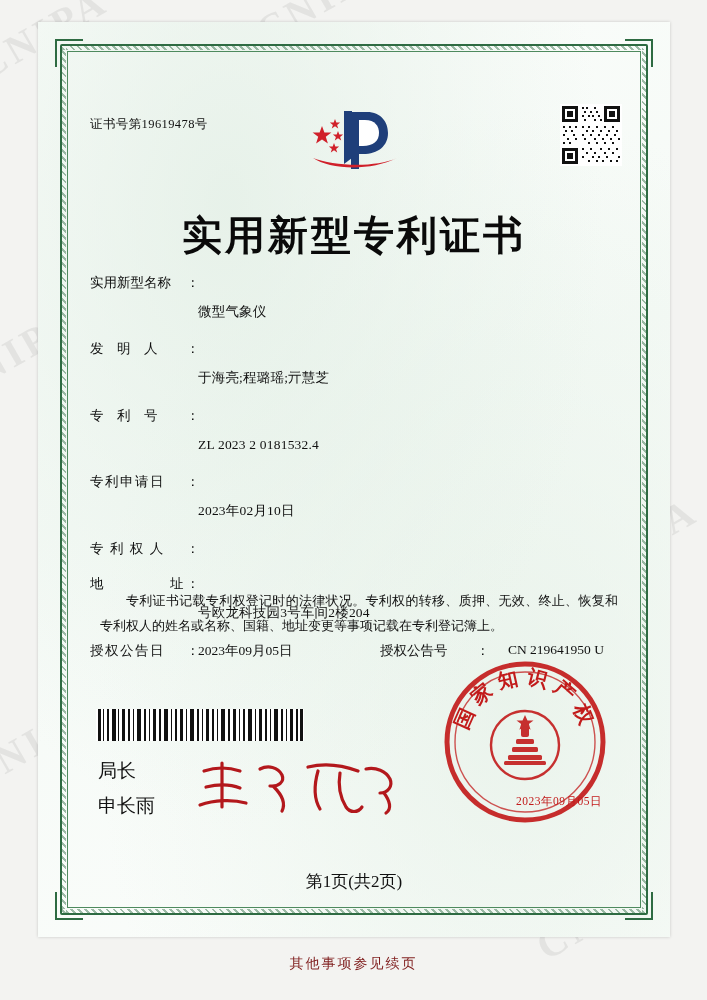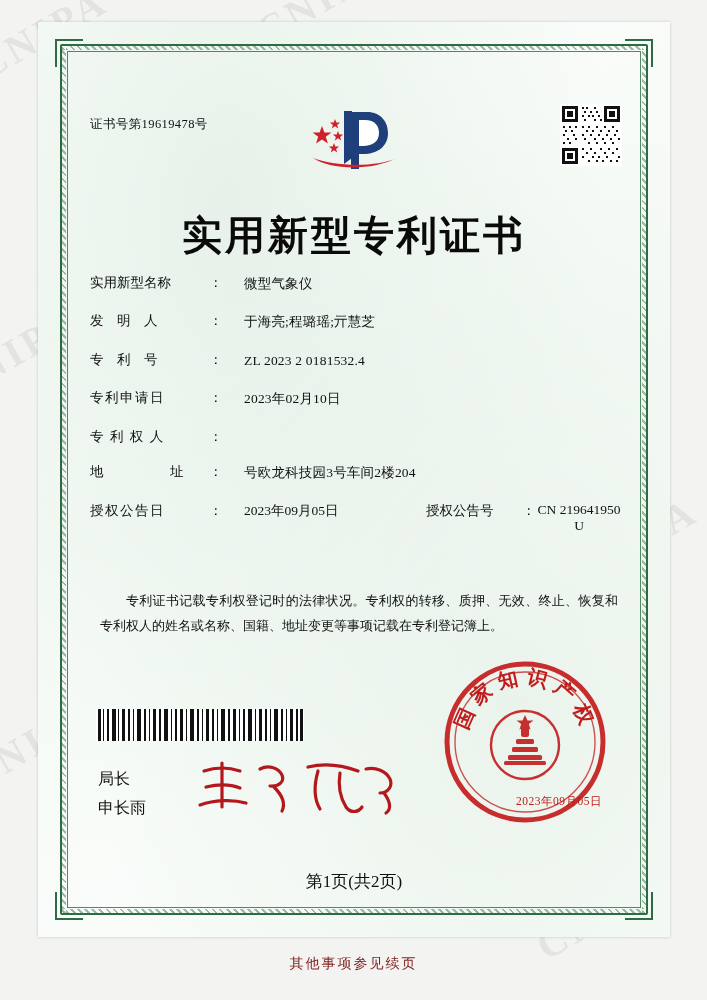--- a/index.html
+++ b/index.html
@@ -147,40 +147,40 @@
     top: 252px;
     right: 46px;
   }
   .field-row {
     display: flex;
     align-items: flex-start;
     margin-bottom: 17.5px;
     font-family: "Liberation Serif", "DejaVu Serif", serif;
     font-size: 13.5px;
     color: #111;
-    gap: 23px;
   }
   .field-label {
     width: 96px;
     flex: 0 0 96px;
     letter-spacing: 0px;
     white-space: nowrap;
   }
   .field-label.sp5 { letter-spacing: 6.5px; }
   .field-label.sp2 { letter-spacing: 1.5px; }
   .field-label.sp0 { letter-spacing: 0px; }
   .field-sep {
     width: 12px;
     flex: 0 0 12px;
     text-align: center;
   }
   .field-value {
     flex: 1;
     letter-spacing: 0.2px;
     line-height: 1.55;
+    margin-top: 28px;
   }
   .field-value .line2 { display: block; }
   .inline-2col {
     display: flex;
     flex: 1;
   }
   .inline-2col .v1 { width: 182px; flex: 0 0 182px; }
   .inline-2col .l2 { width: 96px; flex: 0 0 96px; white-space: nowrap; }
   .inline-2col .s2 { width: 12px; flex: 0 0 12px; text-align: center; }
   .inline-2col .v2 { flex: 1; text-align: center; }
@@ -228,21 +228,21 @@
     color: #c21b1b;
     letter-spacing: 0.5px;
   }
 
   
   .sig-block {
     position: absolute;
     left: 60px;
     bottom: 114px;
     font-family: "Liberation Serif", "DejaVu Serif", serif;
-    font-size: 16px;
+    font-size: 19px;
     color: #111;
     line-height: 1.85;
   }
   .handwriting {
     position: absolute;
     left: 152px;
     bottom: 120px;
     width: 220px;
     height: 62px;
   }

